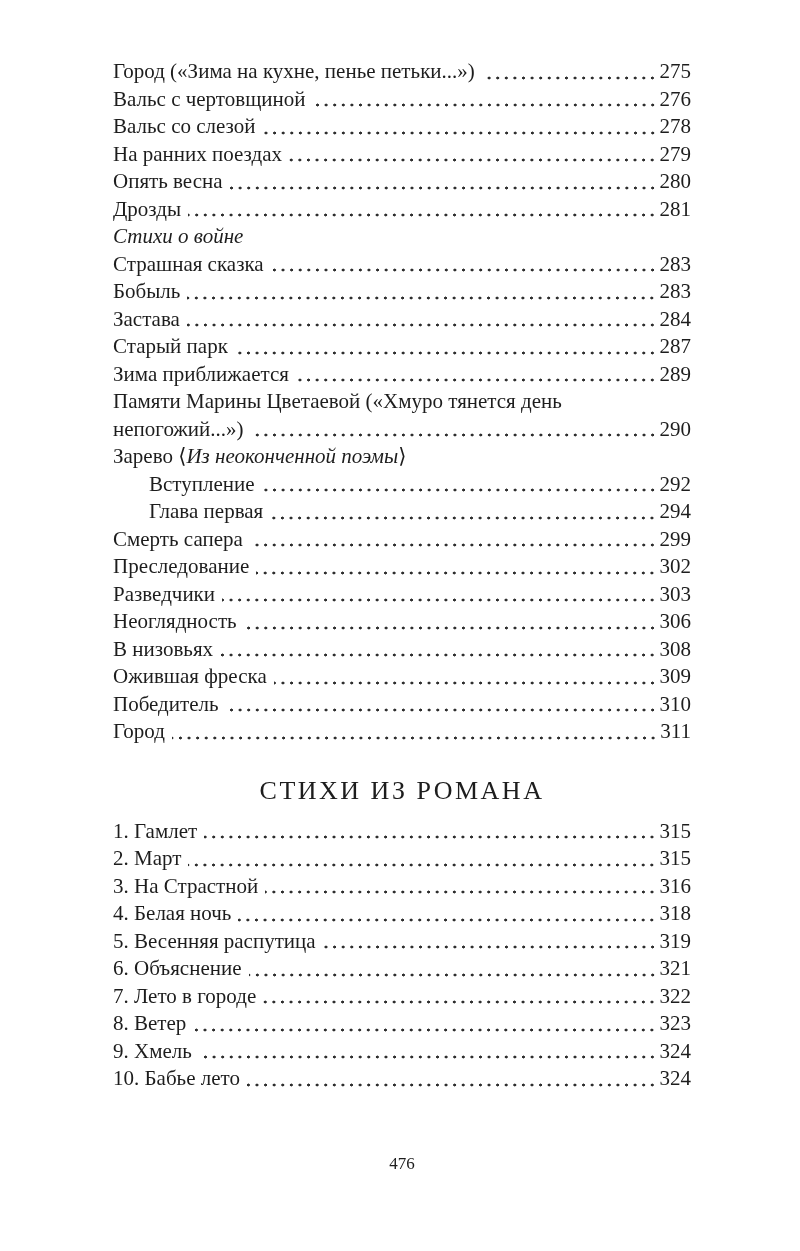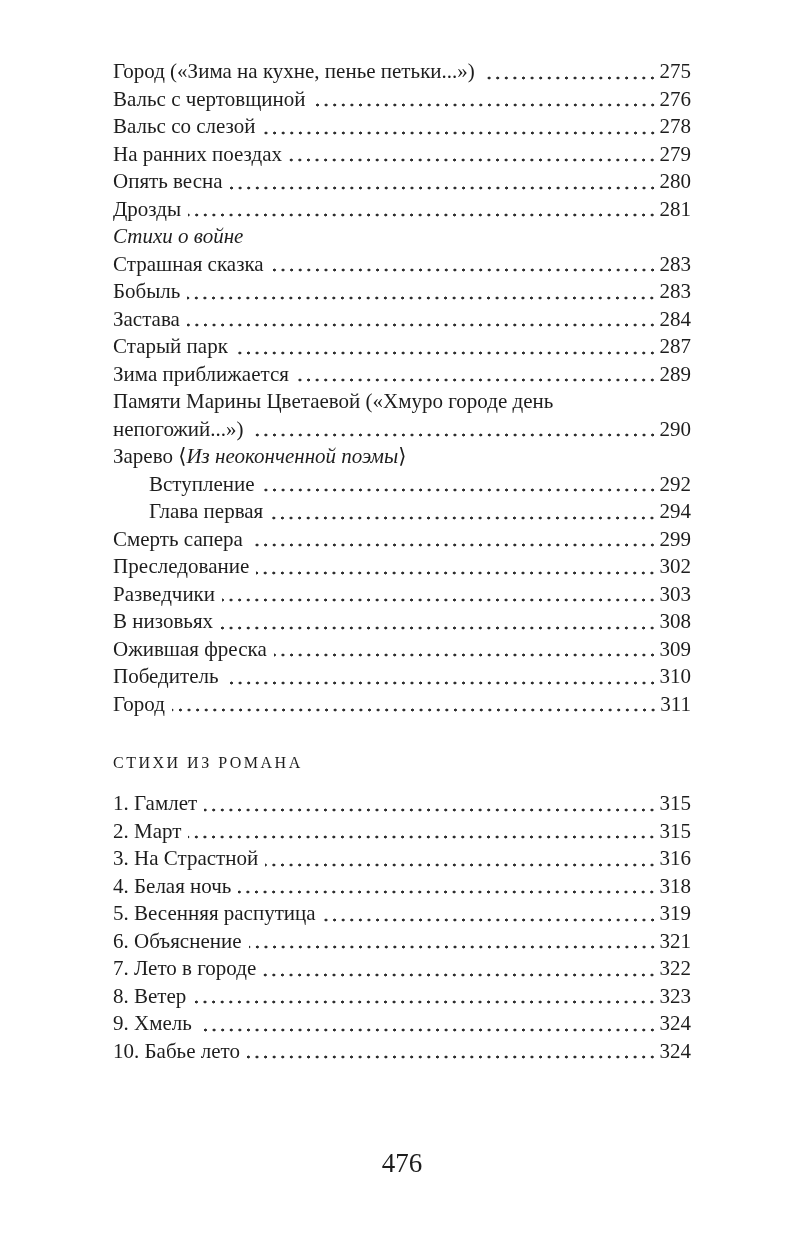--- a/index.html
+++ b/index.html
@@ -42,32 +42,33 @@
     left: 0; right: 0;
     bottom: 6px;
     height: 4px;
     background-image: radial-gradient(circle at 50% 50%, #2e2e2e 1.35px, transparent 1.65px);
     background-size: 8.6px 4px;
     background-position: 100% 50%;
     background-repeat: repeat-x;
   }
   .toc-page { white-space: nowrap; }
   .section-heading {
-    font-size: 16px;
+    text-align: center;
+    font-size: 26px;
     letter-spacing: 2.5px;
     line-height: 30px;
     margin: 30px 0 12px 0;
   }
   .footer {
     position: absolute;
     left: 113px;
     width: 578px;
     bottom: 74px;
     text-align: center;
-    font-size: 27px;
+    font-size: 17px;
     line-height: 27px;
   }
 </style>
 </head>
 <body>
 
 <div class="page">
   <main class="toc">
       <section class="toc-section">
         <div class="toc-row">
@@ -124,21 +125,21 @@
           <span class="toc-title"><span>Старый парк</span></span>
           <span class="dots"></span>
           <span class="toc-page">287</span>
         </div>
         <div class="toc-row">
           <span class="toc-title"><span>Зима приближается</span></span>
           <span class="dots"></span>
           <span class="toc-page">289</span>
         </div>
         <div class="toc-row">
-          <span class="toc-title"><span>Памяти Марины Цветаевой («Хмуро городе день</span></span>
+          <span class="toc-title"><span>Памяти Марины Цветаевой («Хмуро тянется день</span></span>
         </div>
         <div class="toc-row">
           <span class="toc-title"><span>непогожий...»)</span></span>
           <span class="dots"></span>
           <span class="toc-page">290</span>
         </div>
         <div class="toc-row">
           <span class="toc-title"><span>Зарево ⟨</span><span class="italic">Из неоконченной поэмы</span><span>⟩</span></span>
         </div>
         <div class="toc-row indent">
@@ -158,20 +159,25 @@
         </div>
         <div class="toc-row">
           <span class="toc-title"><span>Преследование</span></span>
           <span class="dots"></span>
           <span class="toc-page">302</span>
         </div>
         <div class="toc-row">
           <span class="toc-title"><span>Разведчики</span></span>
           <span class="dots"></span>
           <span class="toc-page">303</span>
+        </div>
+        <div class="toc-row">
+          <span class="toc-title"><span>Неоглядность</span></span>
+          <span class="dots"></span>
+          <span class="toc-page">306</span>
         </div>
         <div class="toc-row">
           <span class="toc-title"><span>В низовьях</span></span>
           <span class="dots"></span>
           <span class="toc-page">308</span>
         </div>
         <div class="toc-row">
           <span class="toc-title"><span>Ожившая фреска</span></span>
           <span class="dots"></span>
           <span class="toc-page">309</span>

